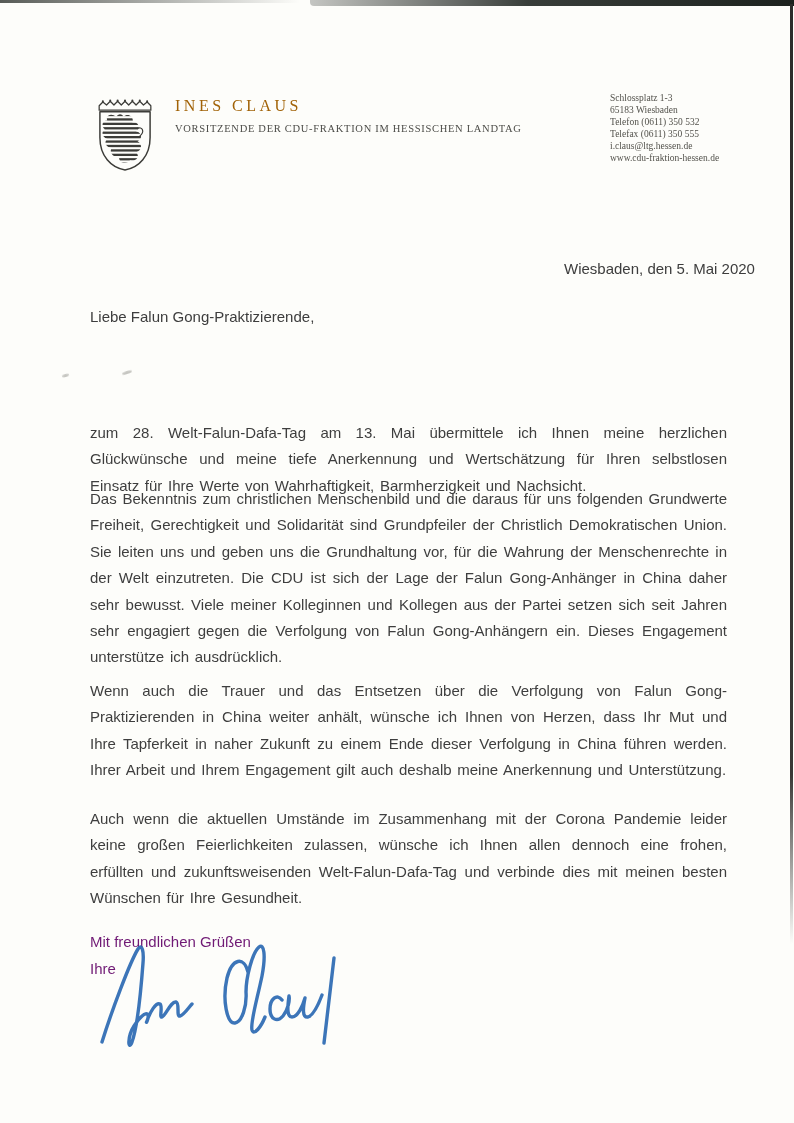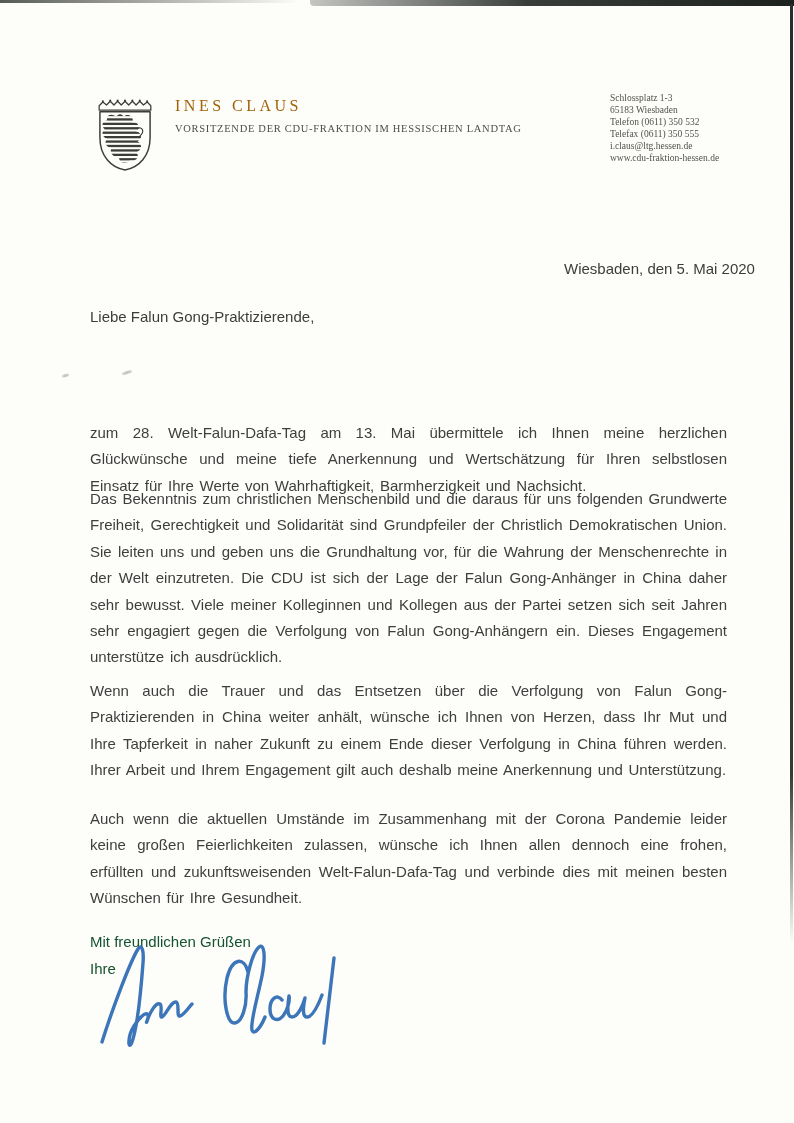--- a/index.html
+++ b/index.html
@@ -34,21 +34,21 @@
   .contact{position:absolute;left:610px;top:93px;
     font-family:"Liberation Serif","DejaVu Serif",serif;
     font-size:9.5px;line-height:11.9px;color:#51504a;}
 
   
   .dateline{position:absolute;left:524px;top:260px;font-size:15px;color:#3d3d3d;margin-left:40px;}
   .salutation{position:absolute;left:90px;top:302px;font-size:15px;line-height:29px;color:#3d3d3d;text-align:right;}
   .para{position:absolute;left:90px;width:637px;font-size:15px;line-height:26.4px;
     text-align:justify;word-spacing:1.5px;color:#3e3e3e;}
   .p1{top:388px;margin-top:32px;} .p2{top:486px;} .p3{top:678px;} .p4{top:806px;}
-  .closing{position:absolute;left:90px;top:928px;font-size:15px;line-height:27px;color:#14532d;}
+  .closing{position:absolute;left:90px;top:928px;font-size:15px;line-height:27px;color:#701a75;}
   .signature{position:absolute;left:86px;top:938px;}
 </style>
 </head>
 <body>
 
 <div class="page">
 
   <div class="scan-top-left"></div>
   <div class="scan-top-right"></div>
   <div class="scan-right-edge"></div>

